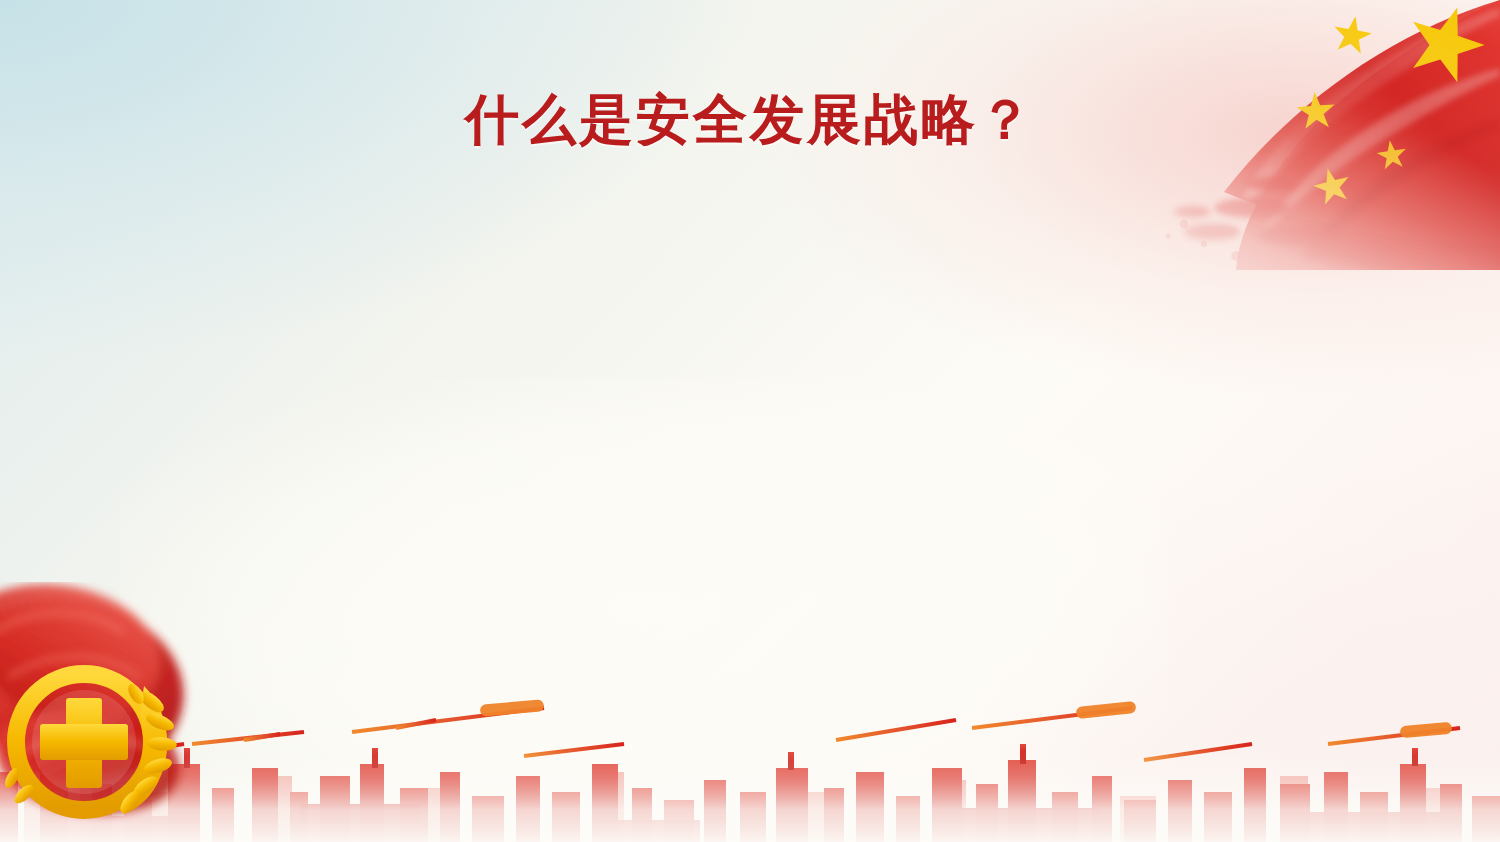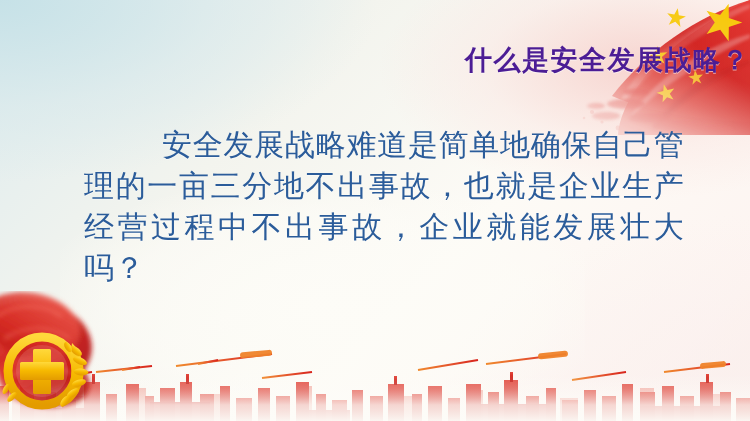--- a/index.html
+++ b/index.html
@@ -76,25 +76,25 @@
     width: 150px;
     height: 130px;
   }
 
   
   .slide-title {
     position: absolute;
     left: 0;
     top: 42px;
     width: 750px;
-    text-align: right;
+    text-align: center;
     font-size: 27px;
     font-weight: bold;
     letter-spacing: 1.5px;
-    color: #4c1d95;
+    color: #b91c1c;
     text-shadow: 0 1px 0 rgba(255,255,255,0.55);
     white-space: nowrap;
   }
   .slide-body {
     position: absolute;
     left: 84px;
     top: 124px;
     width: 600px;
     font-size: 30px;
     line-height: 41px;
@@ -394,15 +394,14 @@
         <g fill="url(#gold)" opacity="0.95">
           <ellipse cx="12" cy="56" rx="6" ry="2.9" transform="rotate(-44 12 56)"></ellipse>
           <ellipse cx="6" cy="48" rx="5.4" ry="2.7" transform="rotate(-62 6 48)"></ellipse>
         </g>
       </g>
     </svg>
   </div>
 
   <div class="slide-title">什么是安全发展战略？</div>
 
-  <div class="slide-body">安全发展战略难道是简单地确保自己管理的一亩三分地不出事故，也就是企业生产经营过程中不出事故，企业就能发展壮大吗？</div>
 
 </div>
 
 </body></html>

